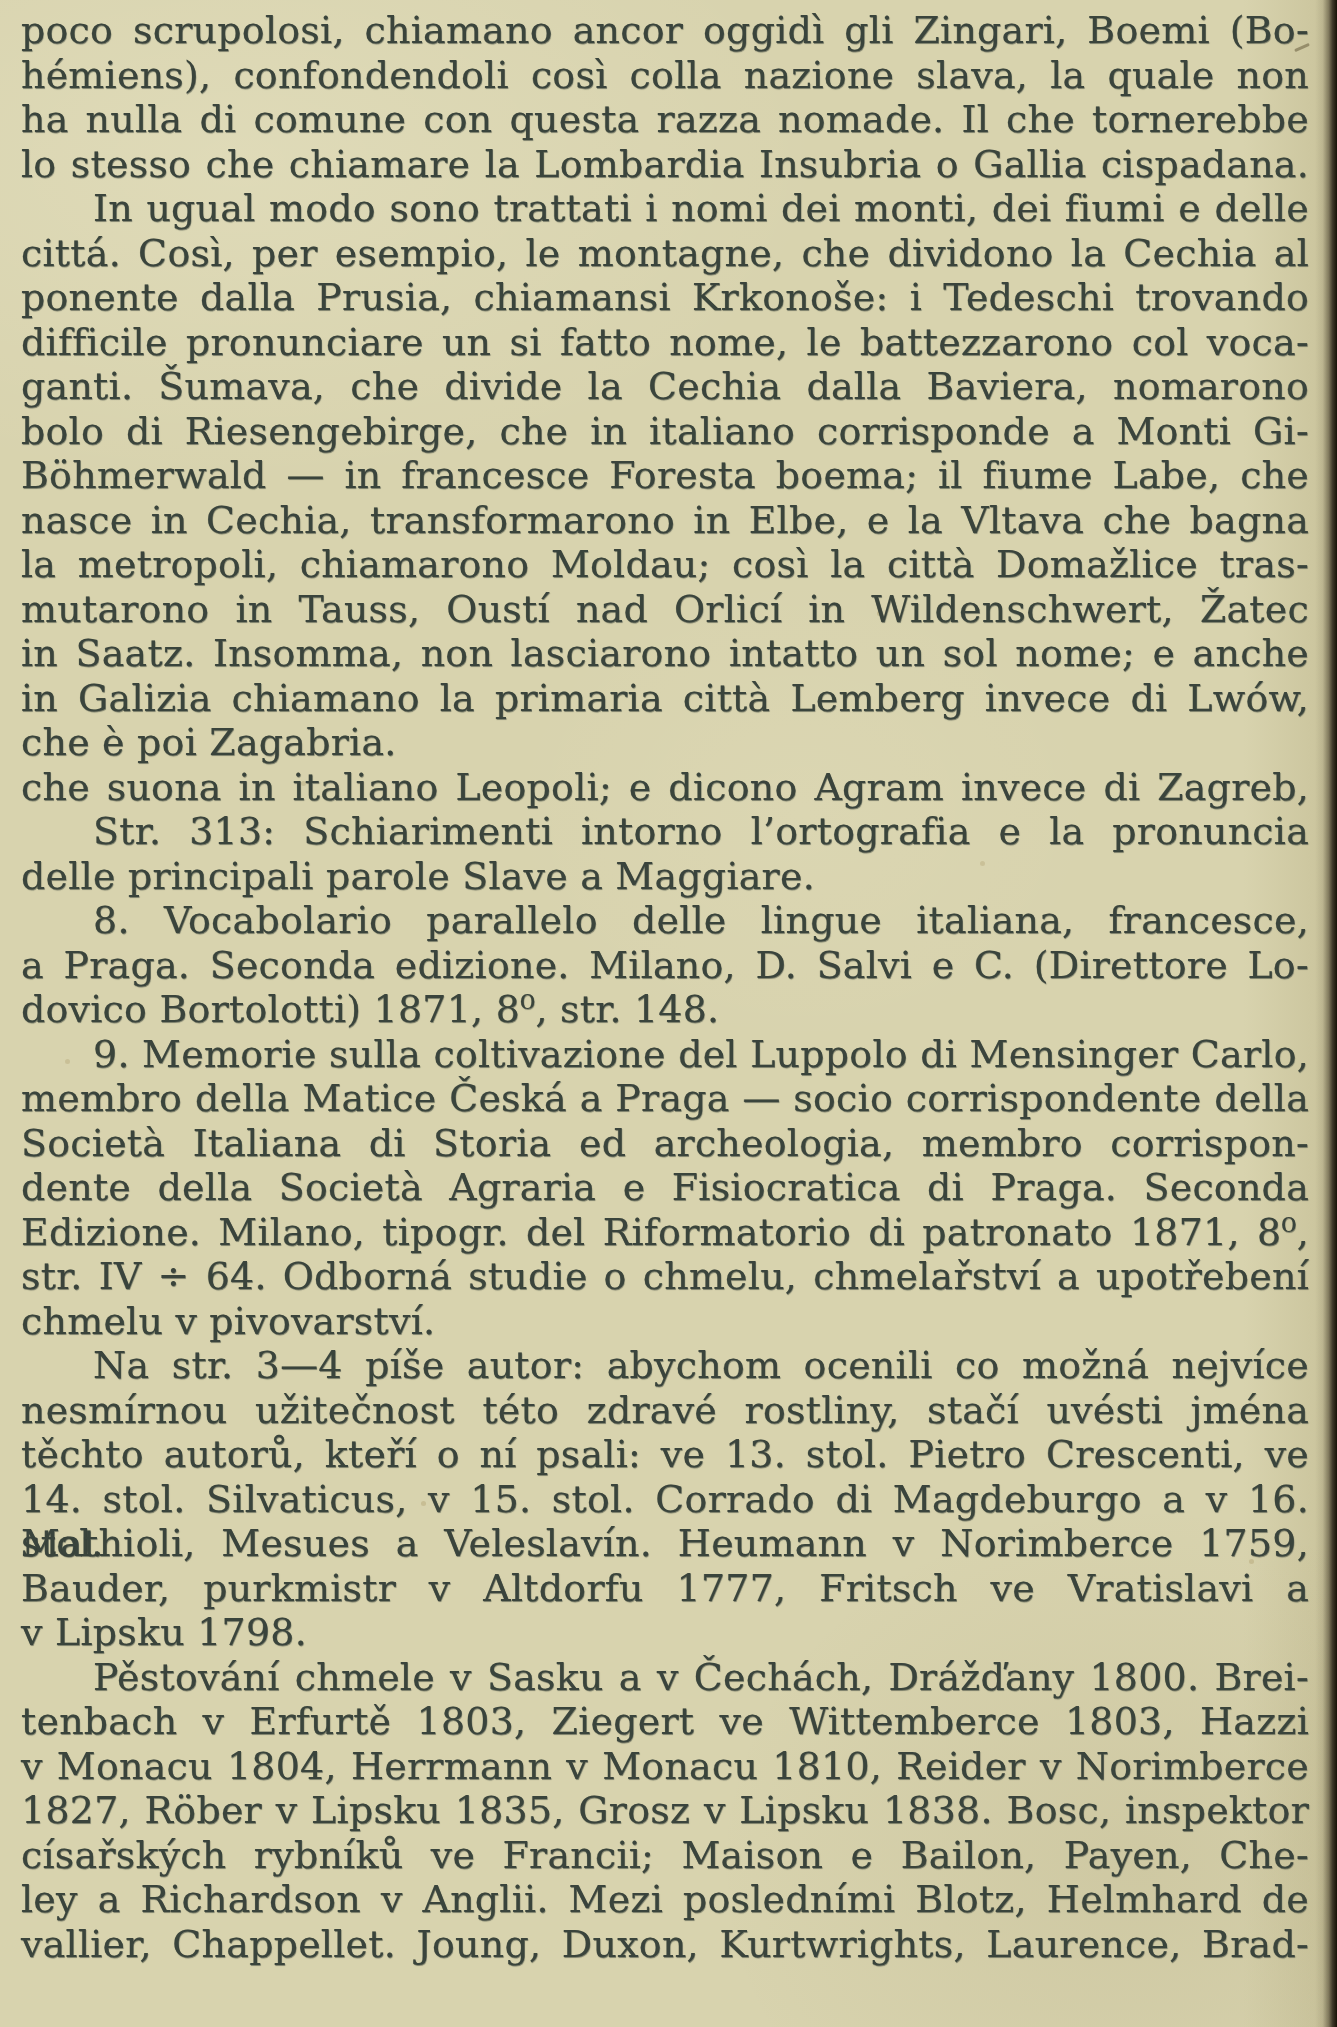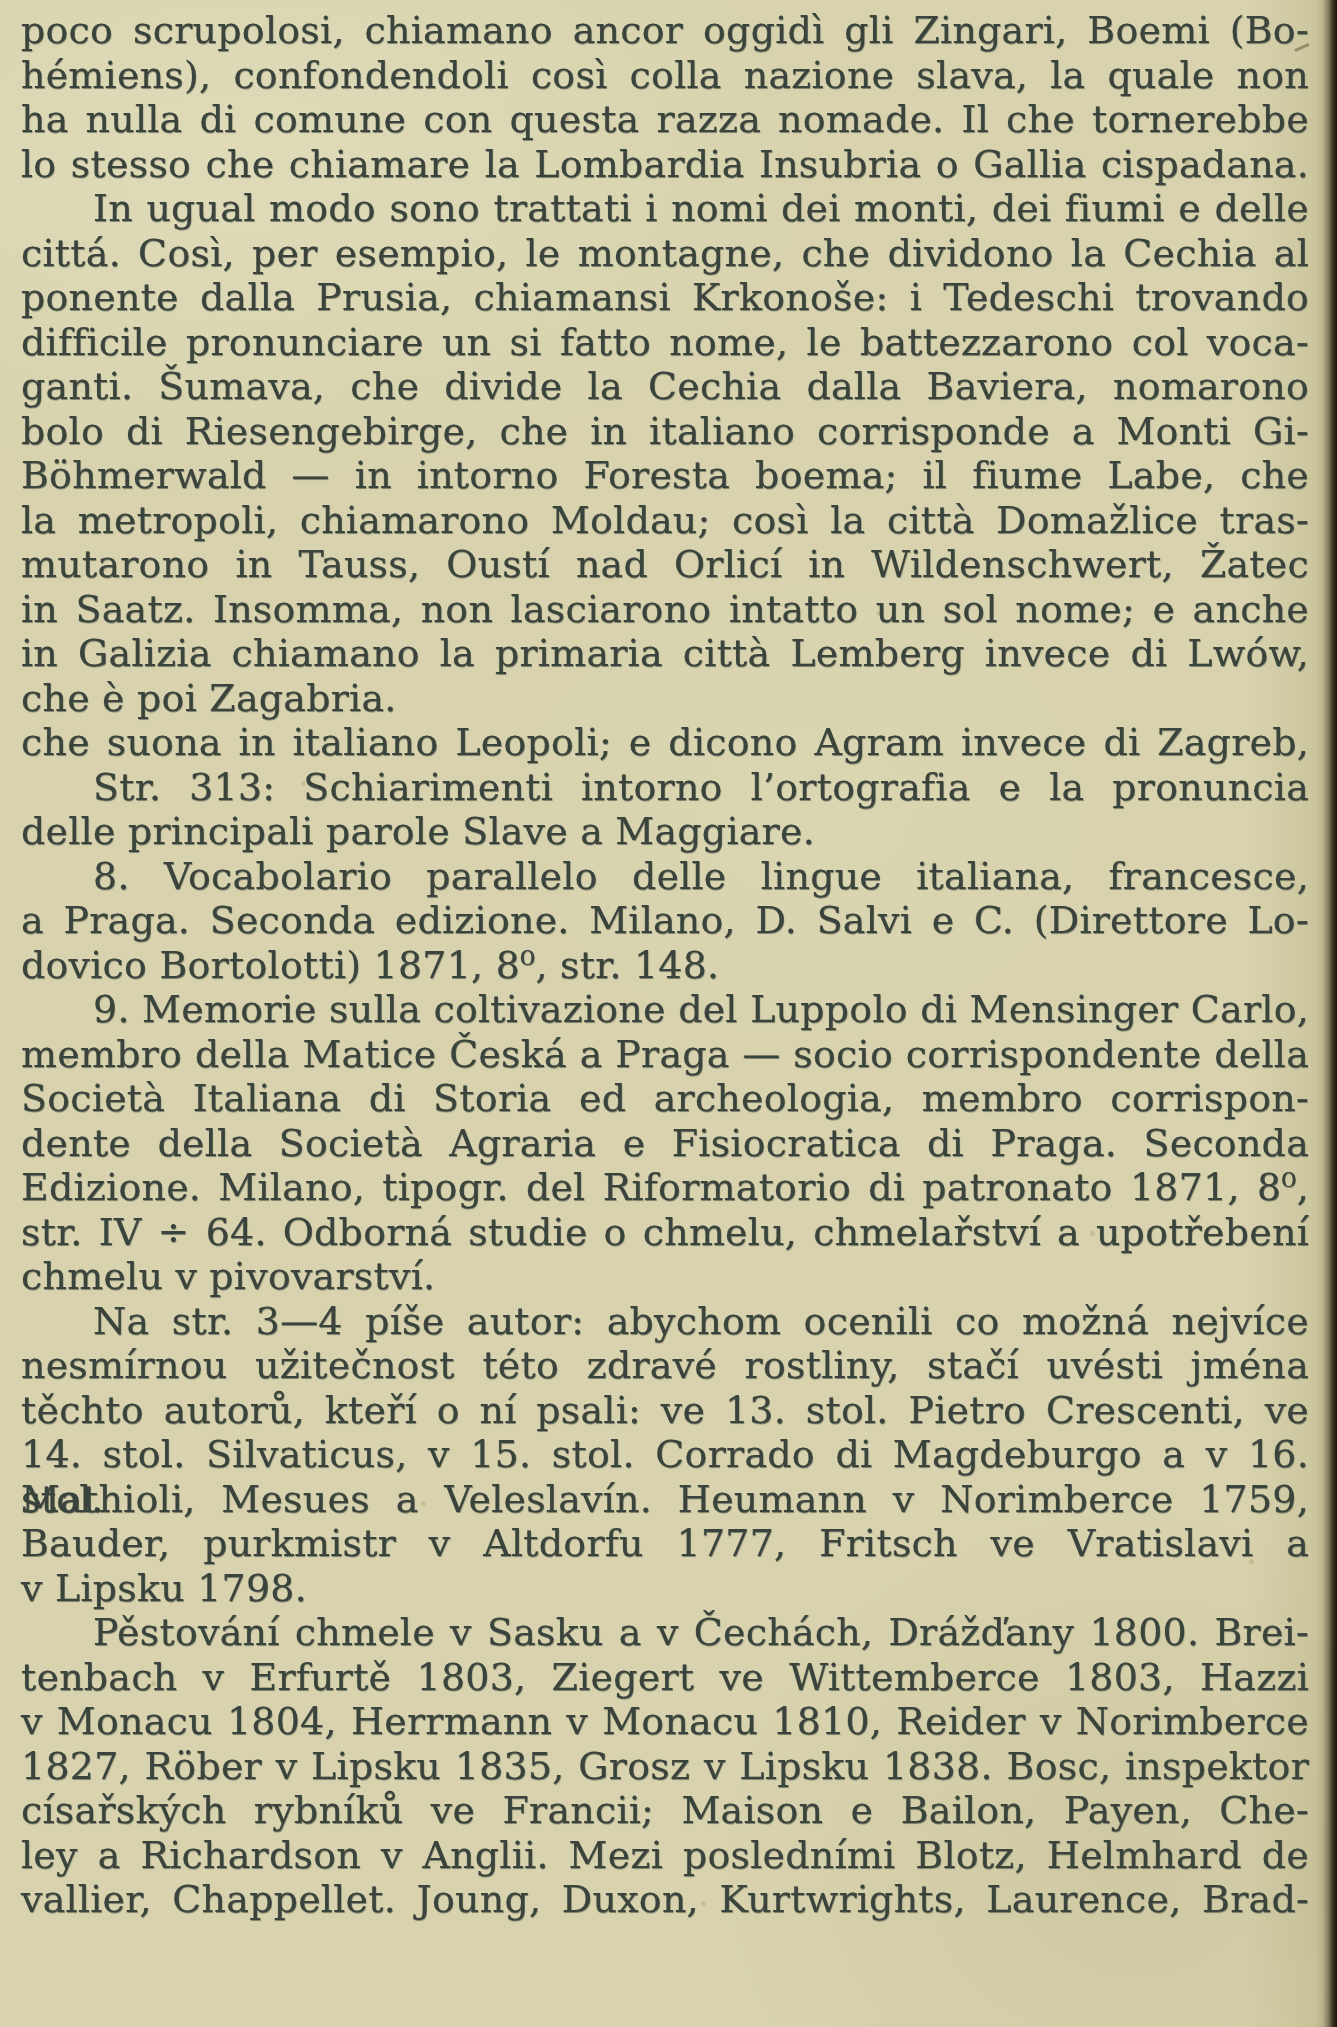--- a/index.html
+++ b/index.html
@@ -83,21 +83,22 @@
       <div class="line">poco scrupolosi, chiamano ancor oggidì gli Zingari, Boemi (Bo-</div>
       <div class="line">hémiens), confondendoli così colla nazione slava, la quale non</div>
       <div class="line">ha nulla di comune con questa razza nomade. Il che tornerebbe</div>
       <div class="line">lo stesso che chiamare la Lombardia Insubria o Gallia cispadana.</div>
       <div class="line indent">In ugual modo sono trattati i nomi dei monti, dei fiumi e delle</div>
       <div class="line">cittá. Così, per esempio, le montagne, che dividono la Cechia al</div>
       <div class="line">ponente dalla Prusia, chiamansi Krkonoše: i Tedeschi trovando</div>
       <div class="line">difficile pronunciare un si fatto nome, le battezzarono col voca-</div>
       <div class="line">ganti. Šumava, che divide la Cechia dalla Baviera, nomarono</div>
       <div class="line">bolo di Riesengebirge, che in italiano corrisponde a Monti Gi-</div>
-      <div class="line">Böhmerwald — in intorno Foresta boema; il fiume Labe, che</div>
+      <div class="line">Böhmerwald — in francesce Foresta boema; il fiume Labe, che</div>
+      <div class="line">nasce in Cechia, transformarono in Elbe, e la Vltava che bagna</div>
       <div class="line">la metropoli, chiamarono Moldau; così la città Domažlice tras-</div>
       <div class="line">mutarono in Tauss, Oustí nad Orlicí in Wildenschwert, Žatec</div>
       <div class="line">in Saatz. Insomma, non lasciarono intatto un sol nome; e anche</div>
       <div class="line">in Galizia chiamano la primaria città Lemberg invece di Lwów,</div>
       <div class="line end">che è poi Zagabria.</div>
       <div class="line">che suona in italiano Leopoli; e dicono Agram invece di Zagreb,</div>
       <div class="line indent">Str. 313: Schiarimenti intorno l’ortografia e la pronuncia</div>
       <div class="line end">delle principali parole Slave a Maggiare.</div>
       <div class="line indent">8. Vocabolario parallelo delle lingue italiana, francesce,</div>
       <div class="line">a Praga. Seconda edizione. Milano, D. Salvi e C. (Direttore Lo-</div>

